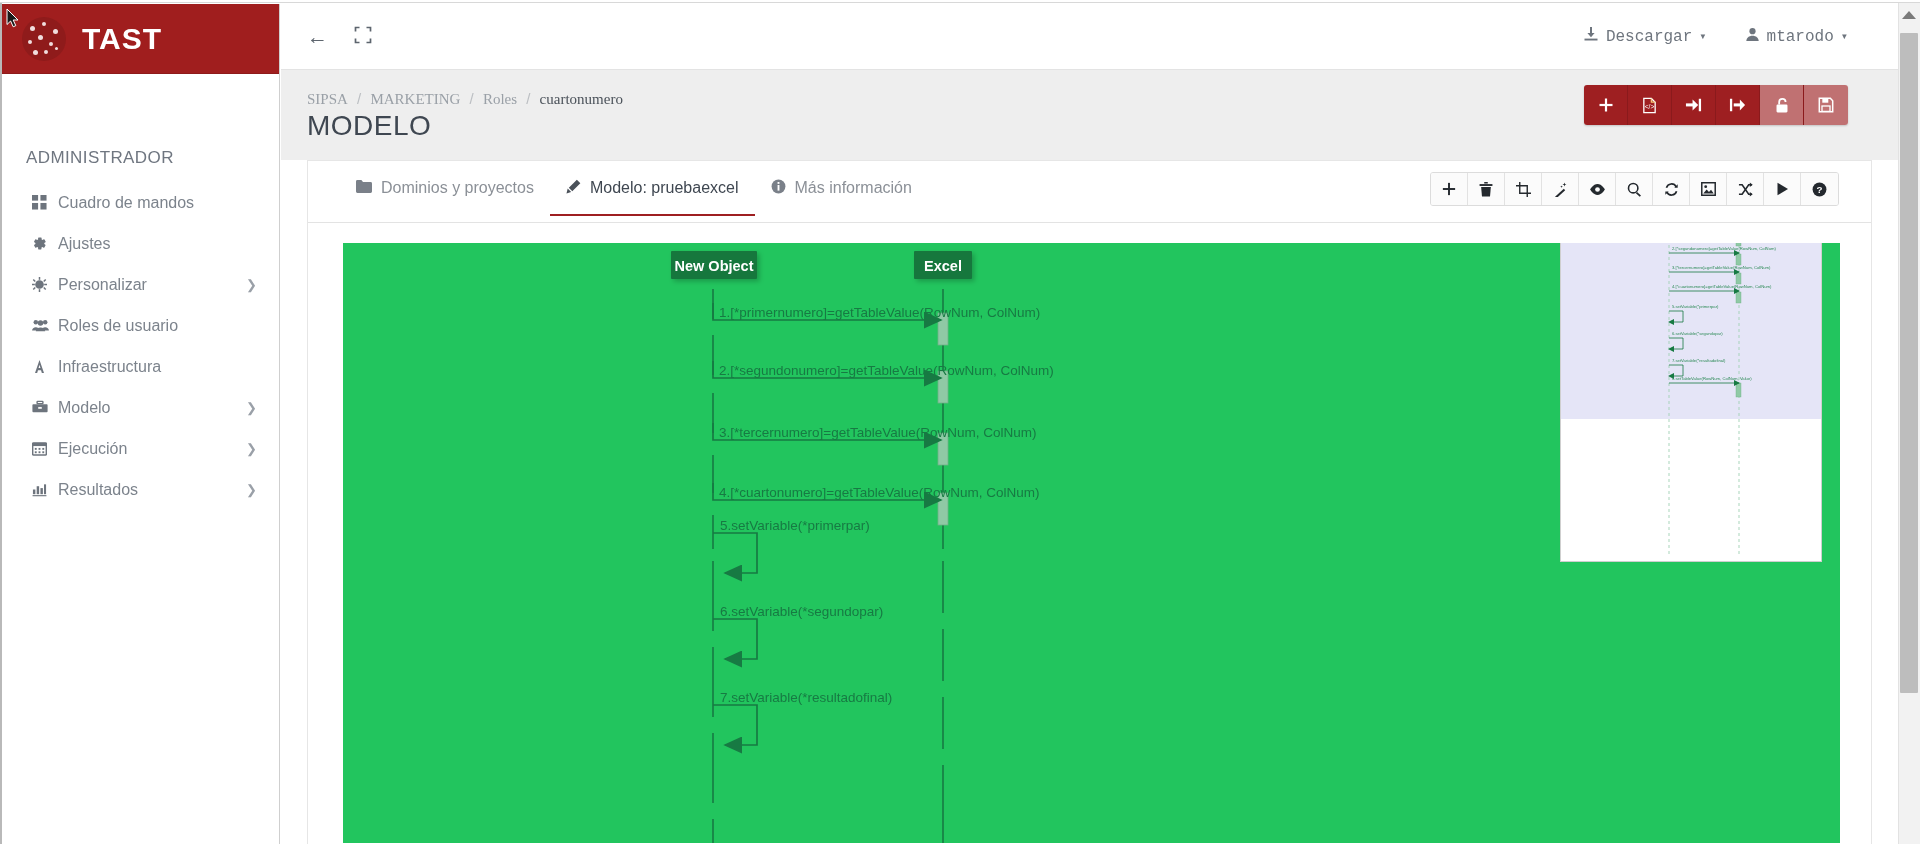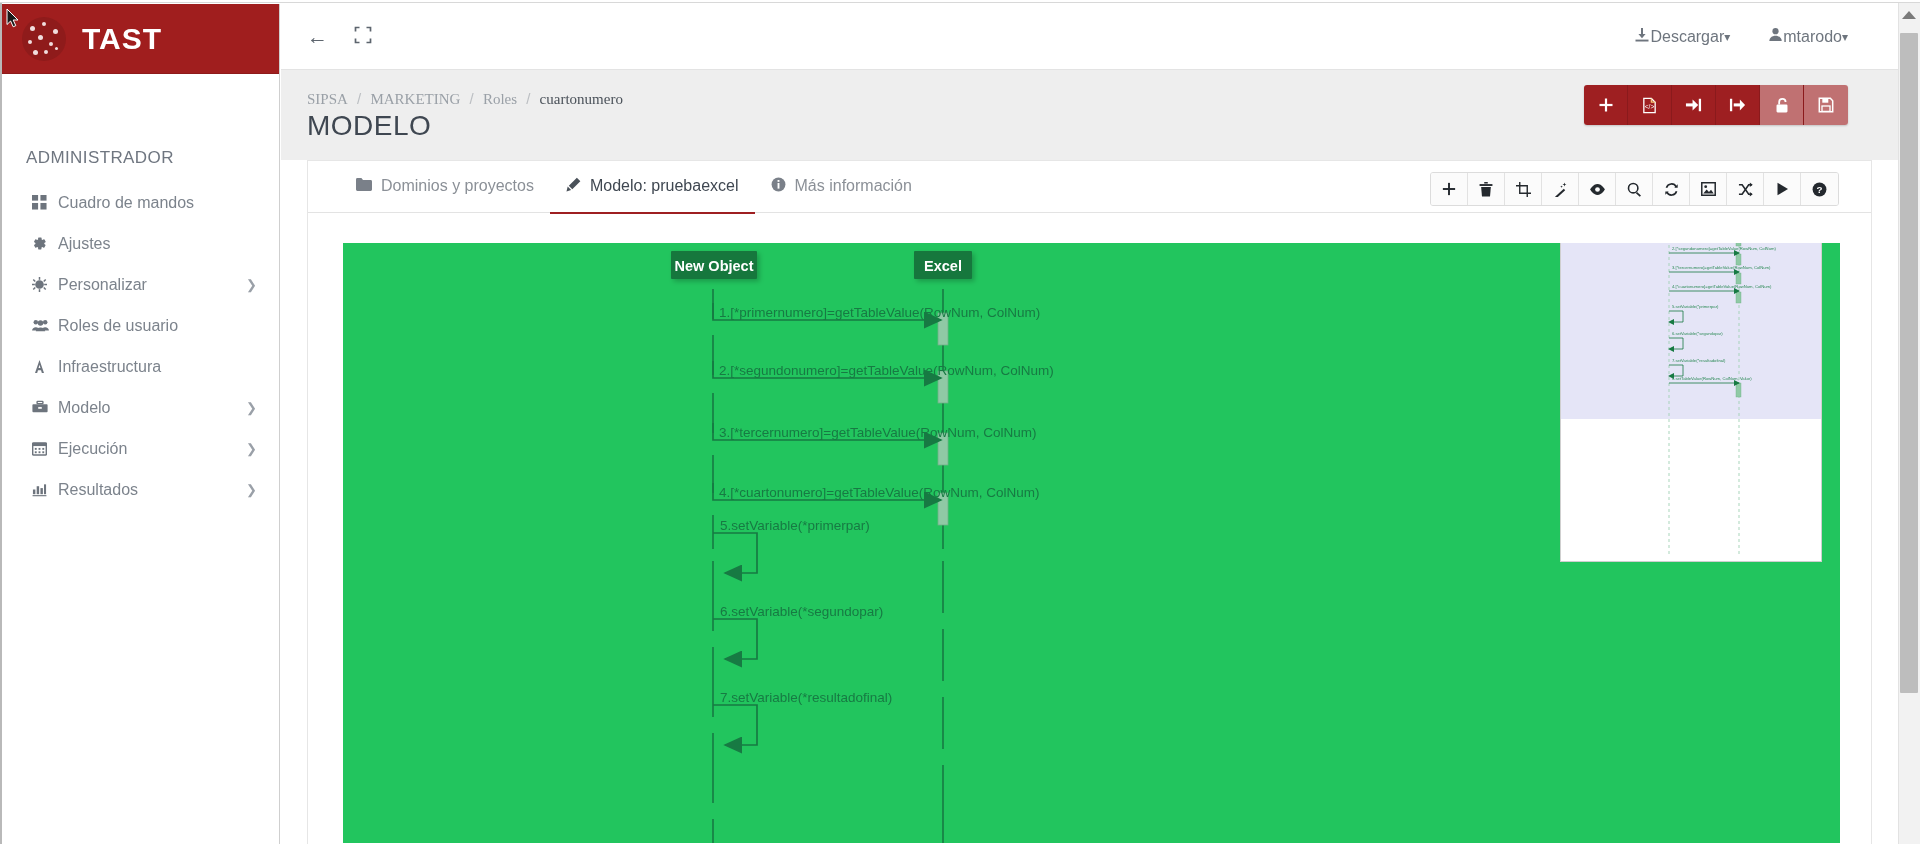--- a/index.html
+++ b/index.html
@@ -99,21 +99,21 @@
   .topbar-left { display: flex; align-items: center; padding-left: 26px; gap: 26px; }
   .tb-icon {
     color: #5d656e; font-size: 21px; cursor: pointer;
     line-height: 1;
   }
   .topbar-right {
     margin-left: auto; display: flex; align-items: center;
     gap: 38px; padding-right: 50px;
     color: #6e757e; font-size: 16px;
   }
-  .tb-menu { display: flex; align-items: center; cursor: pointer; }
+  .tb-menu { display: flex; align-items: center; gap: 7px; cursor: pointer; font-family: Liberation Mono, monospace; }
   .tb-menu .caret { font-size: 12px; }
 
   
   .pagehead {
     position: absolute; left: 281px; top: 70px;
     width: 1617px; height: 90px;
     background: #eeeeee;
   }
   .breadcrumb {
     position: absolute; left: 26px; top: 20px;
@@ -143,23 +143,23 @@
 
   
   .card {
     position: absolute; left: 307px; top: 160px;
     width: 1565px; height: 684px;
     background: #ffffff;
     border: 1px solid #e6e6e6;
     border-bottom: none;
   }
   .tabrow {
-    position: relative; height: 52px;
+    position: relative; height: 62px;
     border-bottom: 1px solid #e3e3e3;
-    display: flex; align-items: center; padding-left: 32px;
+    display: flex; align-items: flex-start; padding-left: 32px;
   }
   .tab {
     display: flex; align-items: center; gap: 9px;
     height: 55px; padding: 0 16px;
     font-size: 16px; color: #8b9097; cursor: pointer;
     border-bottom: 2px solid transparent;
   }
   .tab.active { color: #3f4751; border-bottom-color: #9e1f21; }
   .tab .tico { font-size: 15px; color: #7a8089; }
   .tab.active .tico { color: #4a5159; }

